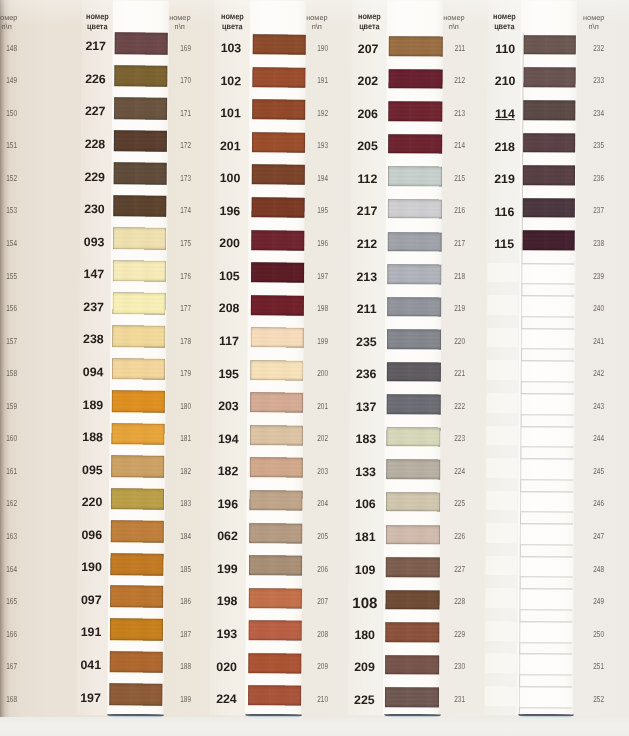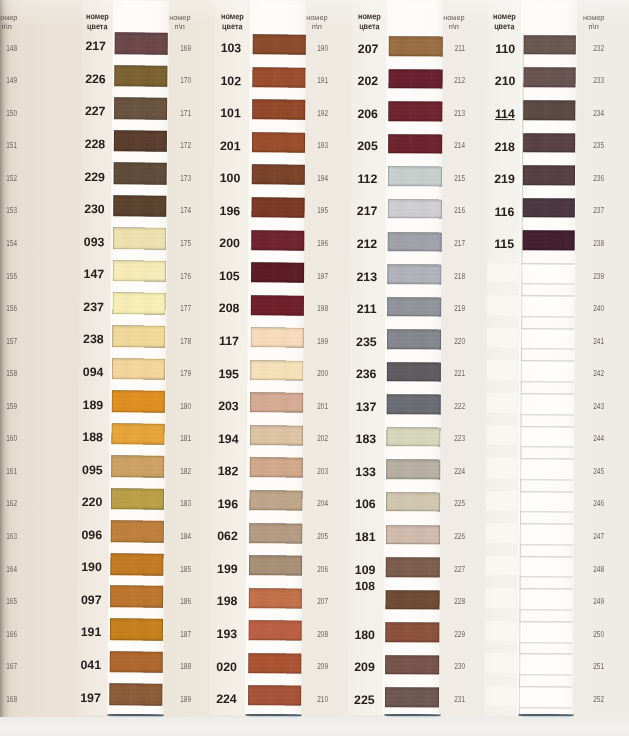--- a/index.html
+++ b/index.html
@@ -338,21 +338,21 @@
     <div class="code" style="left:-1.2px;width:35.1px;top:532.0px;font-size:12.3px;line-height:11px;">181</div>
     <div class="sw" style="left:37.2px;right:0.8px;top:557.1px;height:19.5px;background:#7E5E4E;">
         <span class="swtex" style="background:repeating-linear-gradient(180deg,rgba(255,255,255,.030) 0px,rgba(255,255,255,.000) 1.4px,rgba(0,0,0,.022) 2.6px,rgba(0,0,0,.000) 3.9px),repeating-linear-gradient(90deg,rgba(255,255,255,.018) 0px,rgba(255,255,255,0) 7px,rgba(0,0,0,.014) 13px,rgba(0,0,0,0) 21px);"></span>
         <span class="swtex" style="box-shadow:inset 0 0 0 .8px rgba(0,0,0,.17),inset 0 1.4px 2.4px rgba(0,0,0,.12),inset 0 -1.6px 2.2px rgba(0,0,0,.13);"></span>
       </div>
     <div class="code" style="left:-1.2px;width:35.1px;top:564.6px;font-size:12.3px;line-height:11px;">109</div>
     <div class="sw" style="left:37.2px;right:0.8px;top:589.6px;height:19.5px;background:#704C36;">
         <span class="swtex" style="background:repeating-linear-gradient(180deg,rgba(255,255,255,.030) 0px,rgba(255,255,255,.000) 1.4px,rgba(0,0,0,.022) 2.6px,rgba(0,0,0,.000) 3.9px),repeating-linear-gradient(90deg,rgba(255,255,255,.018) 0px,rgba(255,255,255,0) 7px,rgba(0,0,0,.014) 13px,rgba(0,0,0,0) 21px);"></span>
         <span class="swtex" style="box-shadow:inset 0 0 0 .8px rgba(0,0,0,.17),inset 0 1.4px 2.4px rgba(0,0,0,.12),inset 0 -1.6px 2.2px rgba(0,0,0,.13);"></span>
       </div>
-    <div class="code" style="left:-1.2px;width:35.1px;top:581px;font-size:12px;line-height:11px;">108</div>
+    <div class="code" style="left:-1.2px;width:35.1px;top:598px;font-size:15px;line-height:11px;">108</div>
     <div class="sw" style="left:37.2px;right:0.8px;top:622.2px;height:19.5px;background:#8C523C;">
         <span class="swtex" style="background:repeating-linear-gradient(180deg,rgba(255,255,255,.030) 0px,rgba(255,255,255,.000) 1.4px,rgba(0,0,0,.022) 2.6px,rgba(0,0,0,.000) 3.9px),repeating-linear-gradient(90deg,rgba(255,255,255,.018) 0px,rgba(255,255,255,0) 7px,rgba(0,0,0,.014) 13px,rgba(0,0,0,0) 21px);"></span>
         <span class="swtex" style="box-shadow:inset 0 0 0 .8px rgba(0,0,0,.17),inset 0 1.4px 2.4px rgba(0,0,0,.12),inset 0 -1.6px 2.2px rgba(0,0,0,.13);"></span>
       </div>
     <div class="code" style="left:-1.2px;width:35.1px;top:629.7px;font-size:12.3px;line-height:11px;">180</div>
     <div class="sw" style="left:37.2px;right:0.8px;top:654.7px;height:19.5px;background:#78544C;">
         <span class="swtex" style="background:repeating-linear-gradient(180deg,rgba(255,255,255,.030) 0px,rgba(255,255,255,.000) 1.4px,rgba(0,0,0,.022) 2.6px,rgba(0,0,0,.000) 3.9px),repeating-linear-gradient(90deg,rgba(255,255,255,.018) 0px,rgba(255,255,255,0) 7px,rgba(0,0,0,.014) 13px,rgba(0,0,0,0) 21px);"></span>
         <span class="swtex" style="box-shadow:inset 0 0 0 .8px rgba(0,0,0,.17),inset 0 1.4px 2.4px rgba(0,0,0,.12),inset 0 -1.6px 2.2px rgba(0,0,0,.13);"></span>
       </div>
     <div class="code" style="left:-1.2px;width:35.1px;top:662.2px;font-size:12.3px;line-height:11px;">209</div>

